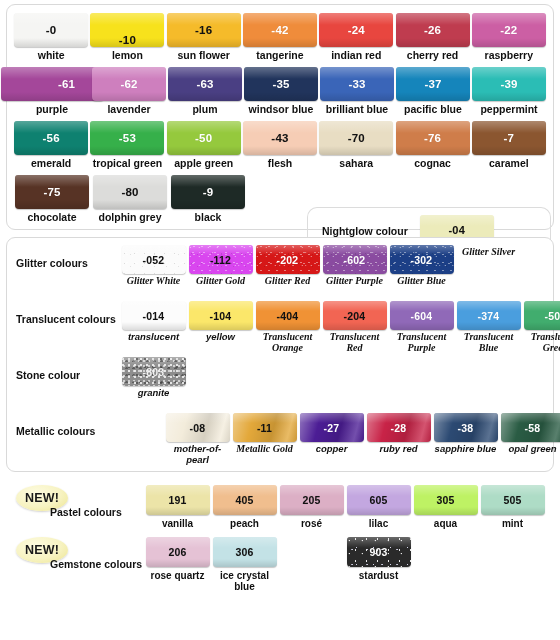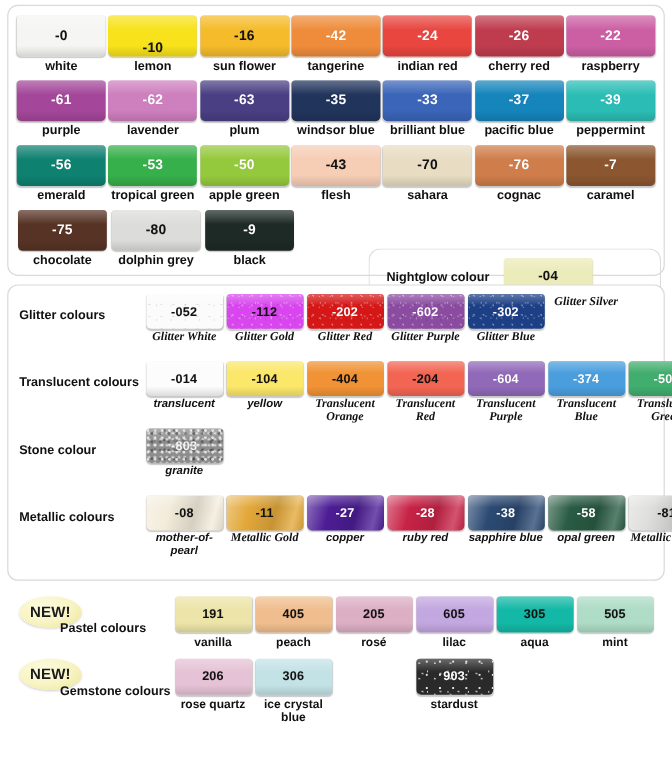--- a/index.html
+++ b/index.html
@@ -81,21 +81,21 @@
   .ng-label{
     font-size:10.5px;font-weight:bold;
     margin:17px 10px 0 14px;white-space:nowrap;
   }
   .ng-box .sw-cell{width:78px;margin-top:7px;}
   .ng-box .chip{width:74px;height:30px;}
   .ng-box .code{font-size:11px;}
 
   
   .sp-row{display:flex;align-items:flex-start;margin-bottom:4px;min-height:52px;}
-  .sp-row:last-child{margin-bottom:12px;}
+  .sp-row:last-child{margin-bottom:0;gap:44px;}
   .sp-label{
     width:104px;flex:0 0 104px;
     font-size:10.5px;font-weight:bold;
     padding-top:12px;padding-left:3px;
     line-height:12px;
   }
   .sp-cells{display:flex;}
   .sp-row .sw-cell{width:67px;}
   .sp-row .chip{width:64px;height:29px;}
   .sp-row .code{font-size:10.5px;}
@@ -206,21 +206,21 @@
           </div>
           <div class="sw-cell">
             <div class="chip" style="background: rgb(204, 95, 164);">
               <span class="code" style="color: rgb(255, 255, 255);">-22</span>
             </div>
             <div class="cap">raspberry</div>
           </div>
         </div>
         <div class="grid-row">
           <div class="sw-cell">
-            <div class="chip" style="background: rgb(164, 71, 154);">
+            <div class="chip" style="background: rgb(164, 71, 154); padding-left: 29px;">
               <span class="code" style="color: rgb(255, 255, 255);">-61</span>
             </div>
             <div class="cap">purple</div>
           </div>
           <div class="sw-cell">
             <div class="chip" style="background: rgb(206, 127, 190);">
               <span class="code" style="color: rgb(255, 255, 255);">-62</span>
             </div>
             <div class="cap">lavender</div>
           </div>
@@ -508,21 +508,21 @@
               </div>
               <div class="cap">rosé</div>
             </div>
             <div class="sw-cell">
               <div class="chip" style="background: rgb(195, 167, 224);">
                 <span class="code" style="color: rgb(17, 17, 17);">605</span>
               </div>
               <div class="cap">lilac</div>
             </div>
             <div class="sw-cell">
-              <div class="chip" style="background: #14b8a6;">
+              <div class="chip" style="background: #bef264;">
                 <span class="code" style="color: rgb(17, 17, 17);">305</span>
               </div>
               <div class="cap">aqua</div>
             </div>
             <div class="sw-cell">
               <div class="chip" style="background: rgb(174, 220, 198);">
                 <span class="code" style="color: rgb(17, 17, 17);">505</span>
               </div>
               <div class="cap">mint</div>
             </div>

